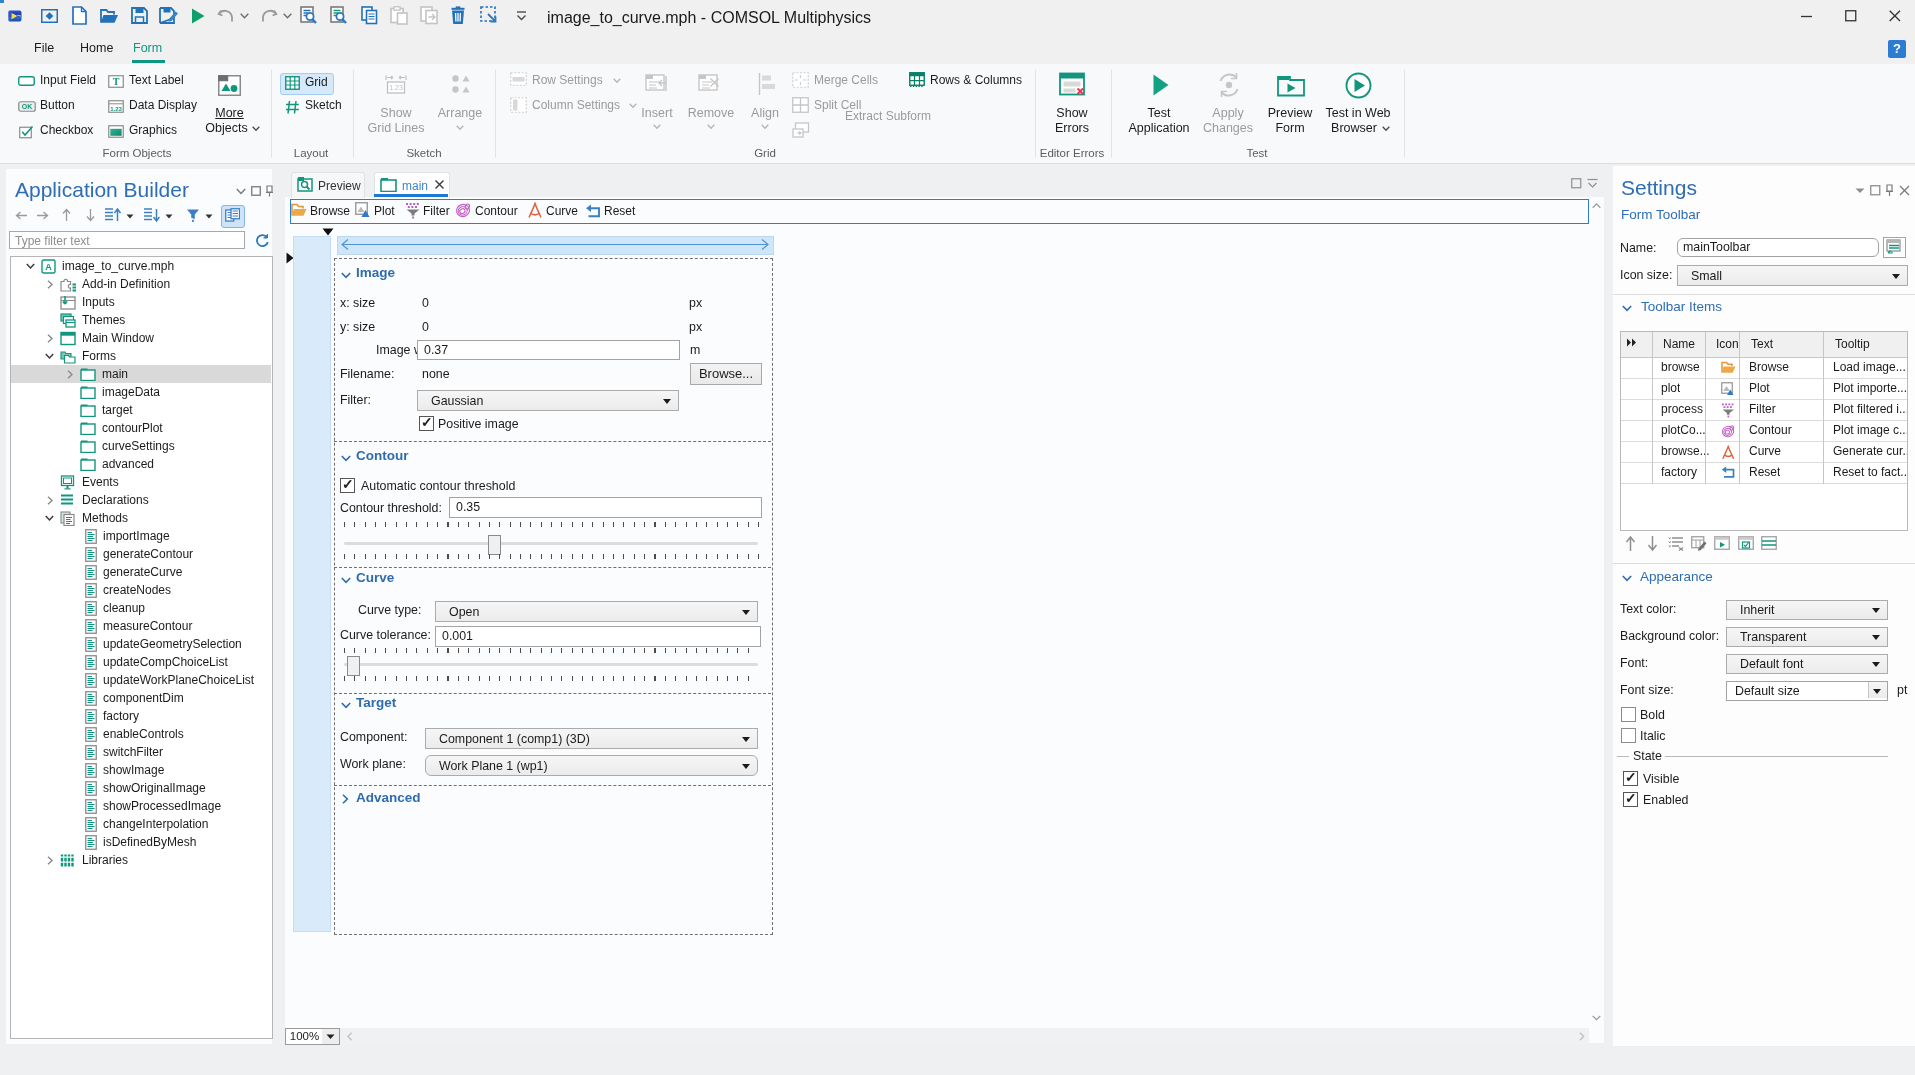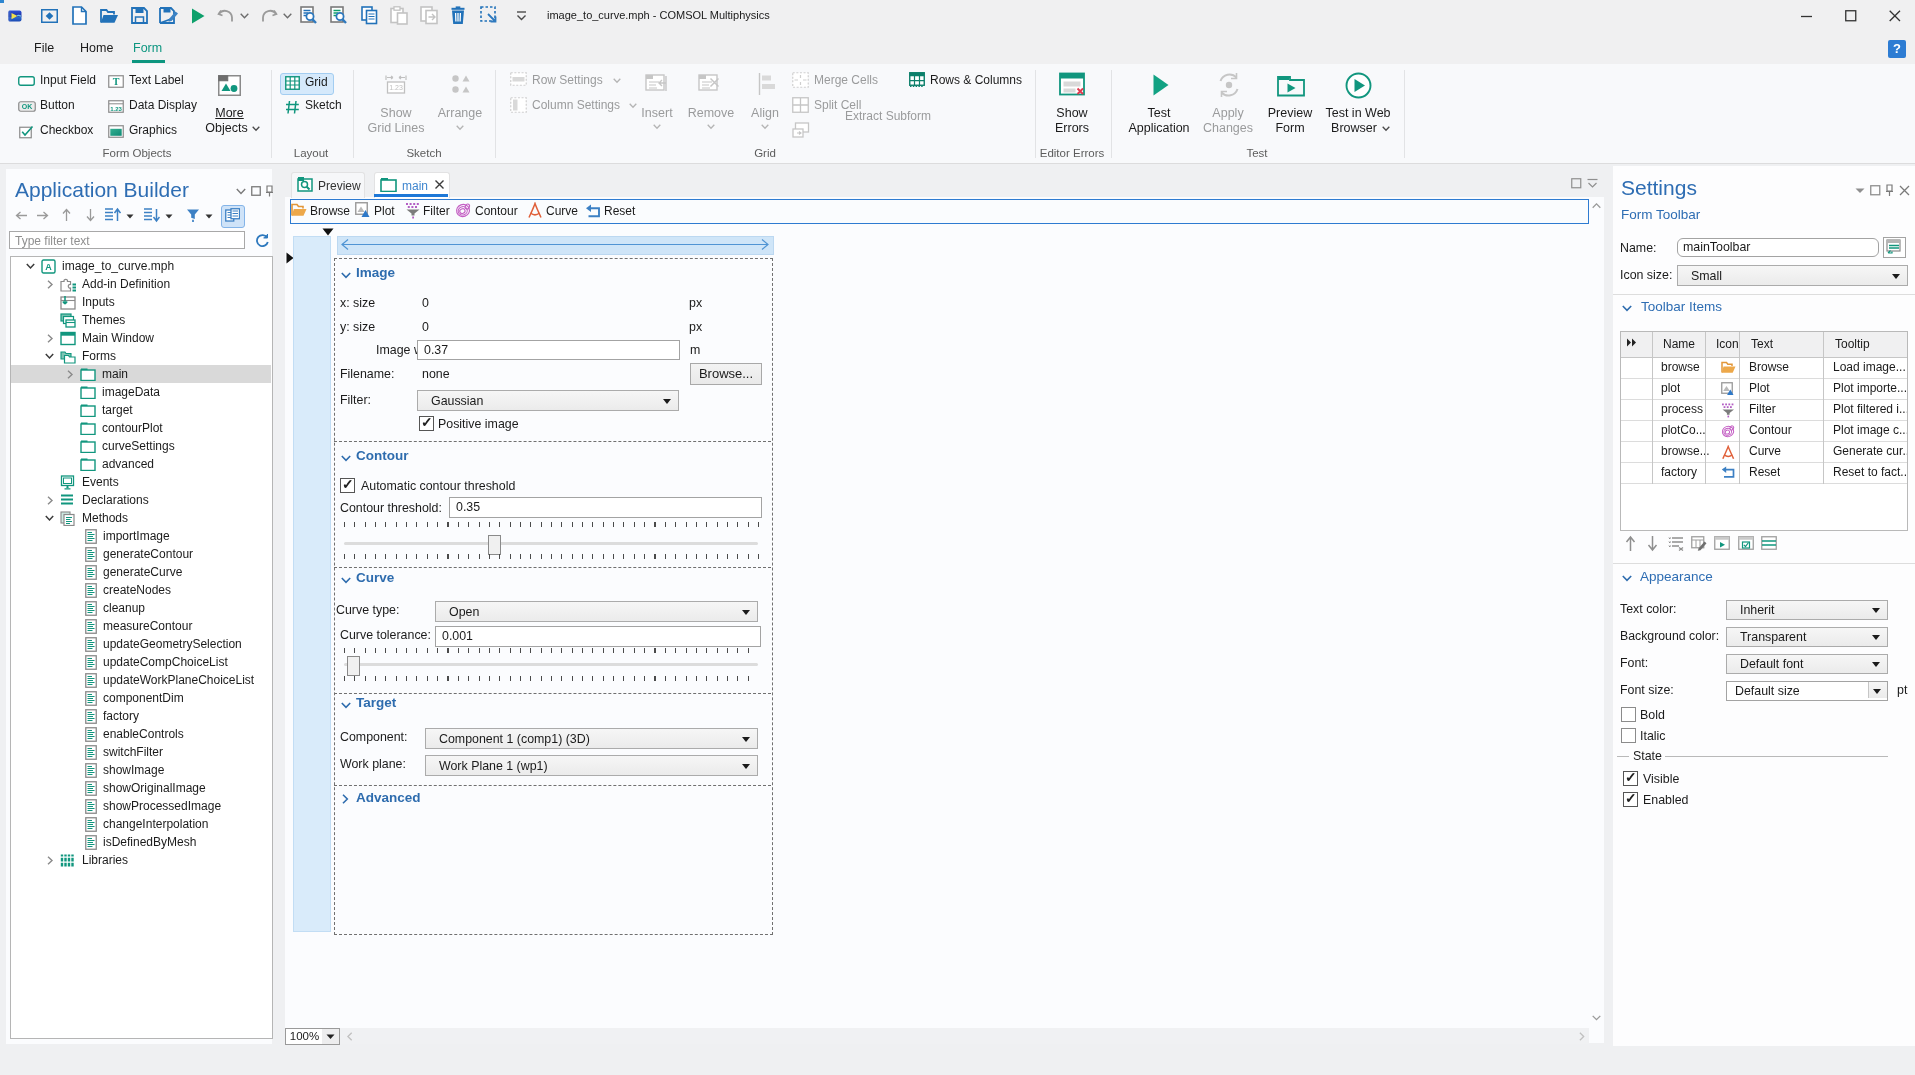--- a/index.html
+++ b/index.html
@@ -148,21 +148,21 @@
 
 <svg class="abs" style="left:480px;top:6px" width="17" height="19">
         <rect x="1" y="1" width="14" height="14" fill="none" stroke="#2272b9" stroke-width="1.6" stroke-dasharray="2.5 2"></rect>
         <path d="M8 8 L15.5 15.5 M15.5 10.5 L15.5 15.5 L10.5 15.5" fill="none" stroke="#2e79be" stroke-width="1.8"></path>
       </svg>
 
 <svg class="abs" style="left:516px;top:11px" width="11" height="10">
         <path d="M1 1 L10 1" stroke="#4b4b4b" stroke-width="1.4"></path>
         <path d="M1.5 4.5 L5.5 8.5 L9.5 4.5" fill="none" stroke="#4b4b4b" stroke-width="1.4"></path>
       </svg>
-<div class="abs nw" style="left:547px;top:9px;font-size:11px;color:#191919;">image_to_curve.mph - COMSOL Multiphysics</div>
+<div class="abs nw" style="left:547px;top:9px;font-size:16px;color:#191919;">image_to_curve.mph - COMSOL Multiphysics</div>
 
 <svg class="abs" style="left:1801px;top:15px" width="11" height="3">
         <path d="M0 1.5 L11 1.5" stroke="#333" stroke-width="1.3"></path>
       </svg>
 <svg class="abs" style="left:1845px;top:10px" width="12" height="12">
         <rect x="0.75" y="0.75" width="10" height="10" fill="none" stroke="#333" stroke-width="1.3"></rect>
       </svg>
 <svg class="abs" style="left:1889px;top:10px" width="12" height="12">
         <path d="M0.7 0.7 L11 11 M11 0.7 L0.7 11" stroke="#333" stroke-width="1.3"></path>
       </svg>
@@ -770,21 +770,21 @@
         <span style="position:absolute;left:6px;top:2px;">0.35</span>
       </div>
 <div class="ticks" style="left:59px;top:356px;width:415px;"></div>
 <div class="abs" style="left:59px;top:376px;width:414px;height:3px;background:#dcdcdc;border-radius:2px;"></div>
 <div class="abs" style="left:203px;top:369px;width:11px;height:18px;background:#f0f0f0;border:1px solid #8a8a8a;"></div>
 <div class="ticks" style="left:59px;top:388px;width:415px;"></div>
 <svg class="abs" style="left:56px;top:411px" width="10" height="7">
         <path d="M0.8 1 L5 5.3 L9.2 1" fill="none" stroke="#2e6cae" stroke-width="1.6"></path>
       </svg>
 <div class="sechdr" style="left:71px;top:404px;">Curve</div>
-<div class="flbl" style="left:51px;top:437px;text-align:center;">Curve type:</div>
+<div class="flbl" style="left:73px;top:437px;text-align:center;">Curve type:</div>
 <div class="combo" style="left:150px;top:435px;width:321px;height:19px;">
         <span class="ct">Open</span>
         <span class="carr"></span>
       </div>
 <div class="flbl" style="left:55px;top:462px;">Curve tolerance:</div>
 <div class="input" style="left:150px;top:460px;width:324px;height:19px;">
         <span style="position:absolute;left:6px;top:2px;">0.001</span>
       </div>
 <div class="ticks" style="left:59px;top:482px;width:414px;"></div>
 <div class="abs" style="left:59px;top:497px;width:414px;height:3px;background:#dcdcdc;border-radius:2px;"></div>
@@ -793,21 +793,21 @@
 <svg class="abs" style="left:56px;top:536px" width="10" height="7">
         <path d="M0.8 1 L5 5.3 L9.2 1" fill="none" stroke="#2e6cae" stroke-width="1.6"></path>
       </svg>
 <div class="sechdr" style="left:71px;top:529px;">Target</div>
 <div class="flbl" style="left:55px;top:564px;">Component:</div>
 <div class="combo" style="left:140px;top:562px;width:331px;height:19px;">
         <span class="ct">Component 1 (comp1) (3D)</span>
         <span class="carr"></span>
       </div>
 <div class="flbl" style="left:55px;top:591px;">Work plane:</div>
-<div class="combo" style="left:140px;top:589px;width:331px;height:19px;">
+<div class="combo" style="left:140px;top:589px;width:331px;height:19px;border-radius:6px;">
         <span class="ct">Work Plane 1 (wp1)</span>
         <span class="carr"></span>
       </div>
 <svg class="abs" style="left:57px;top:628px" width="7" height="10">
         <path d="M1 0.8 L5.3 5 L1 9.2" fill="none" stroke="#2e6cae" stroke-width="1.6"></path>
       </svg>
 <div class="sechdr" style="left:71px;top:624px;">Advanced</div>
 <svg class="abs" style="left:1307px;top:37px" width="9" height="6">
         <path d="M0.7 4.7 L4.5 0.9 L8.3 4.7" fill="none" stroke="#9a9a9a" stroke-width="1.3"></path>
       </svg>

